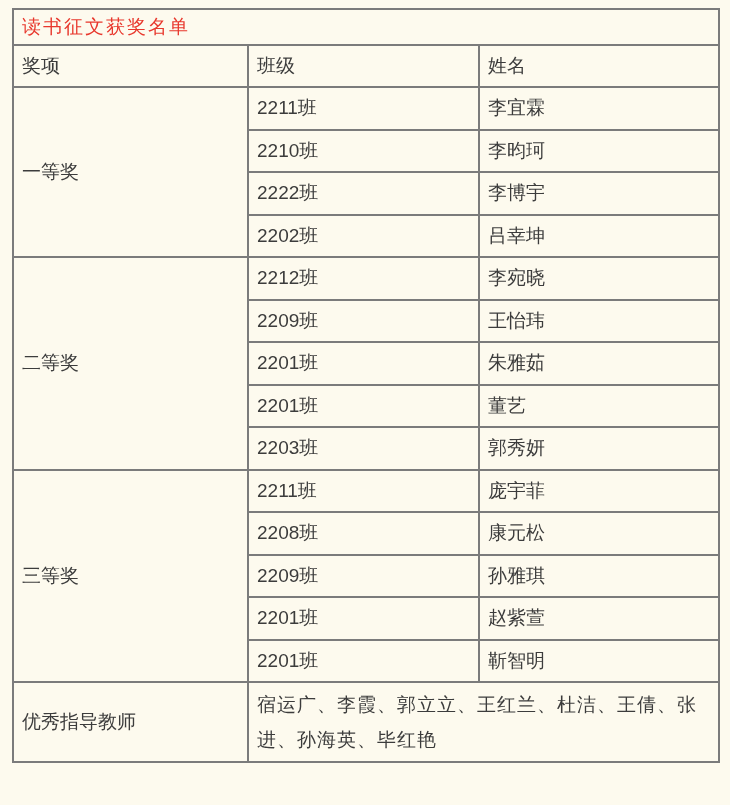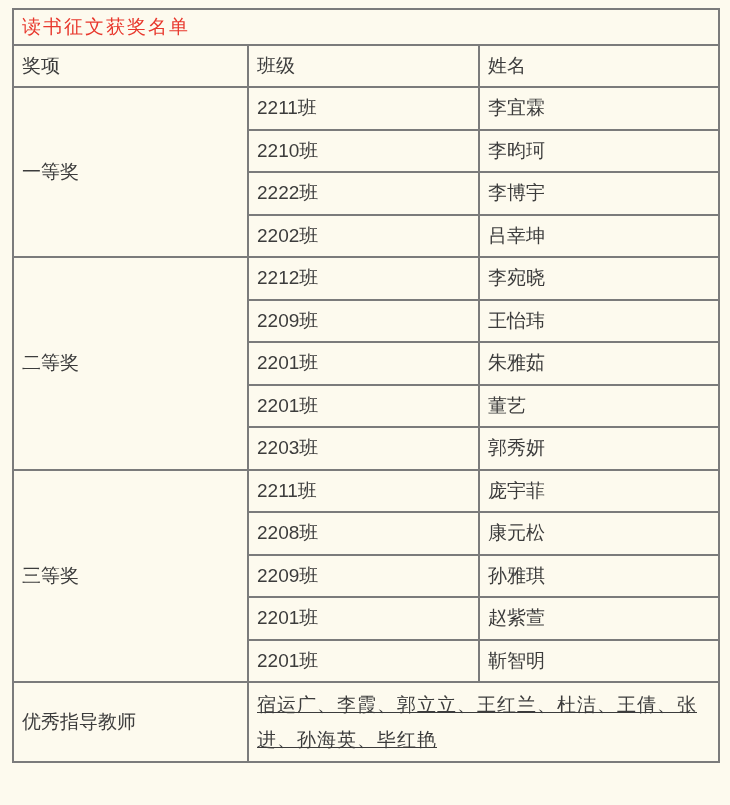--- a/index.html
+++ b/index.html
@@ -39,21 +39,20 @@
     font-size: 20px;
     letter-spacing: 2px;
   }
   .hdr-cell { height: 40px; }
   #award-rows td { height: 40.5px; }
   .footer-row td { height: 78px; }
   .teachers-cell {
     line-height: 1.85;
     padding: 6px 16px;
     letter-spacing: 1px;
-    text-decoration: underline;
   }
 </style>
 </head>
 <body>
 
 <div class="page">
   <table class="awards">
     <colgroup>
       <col class="c1">
         <col class="c2">

